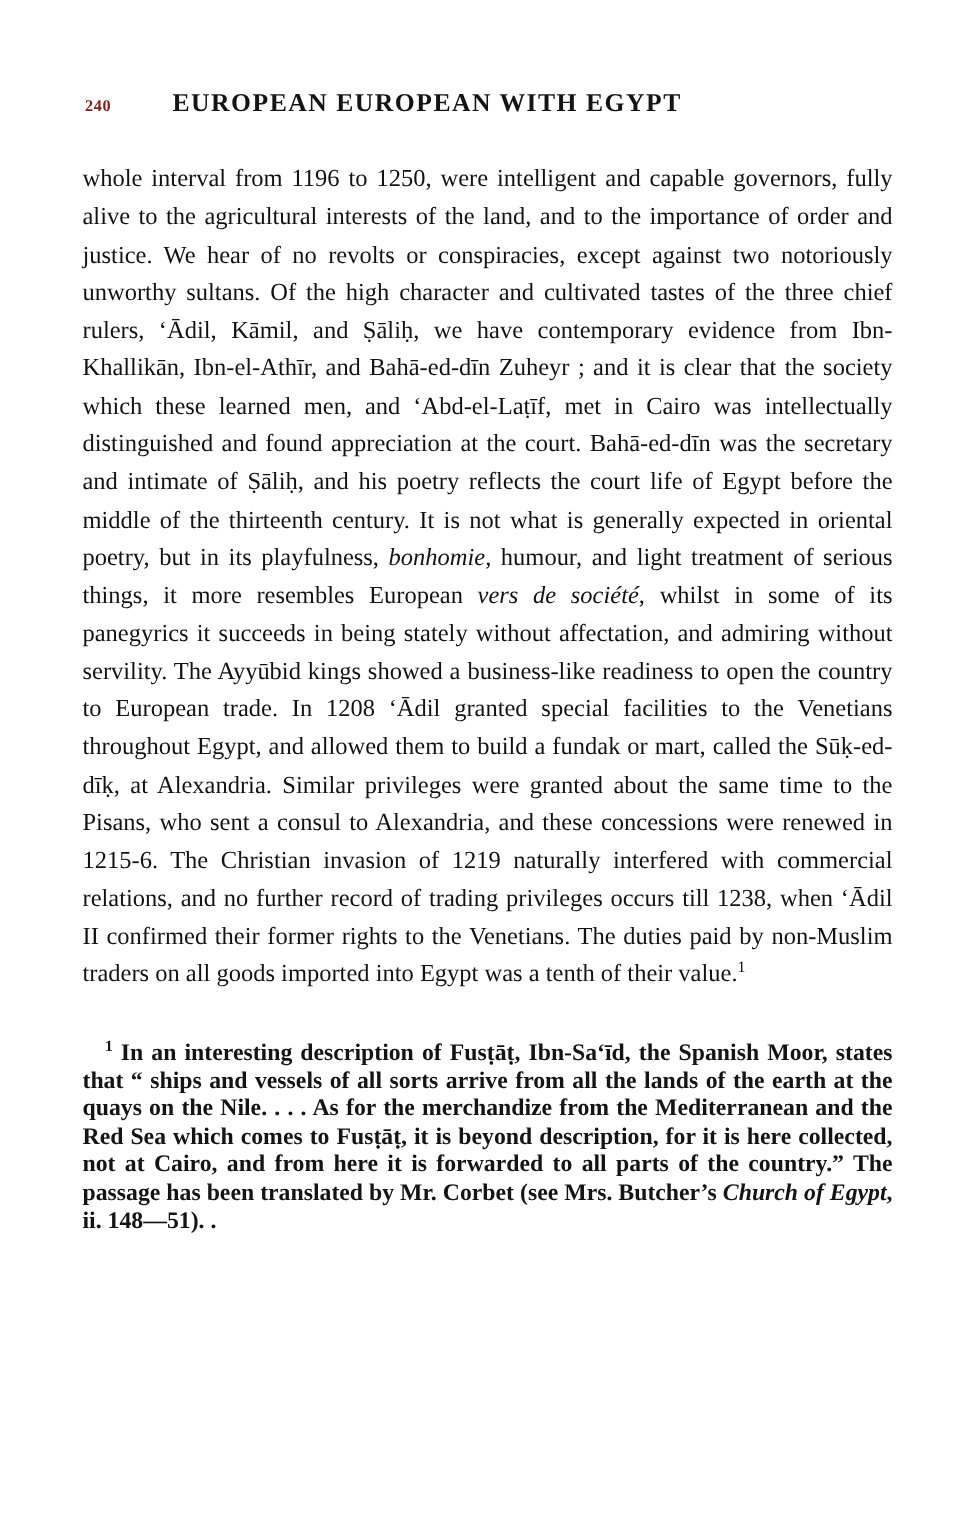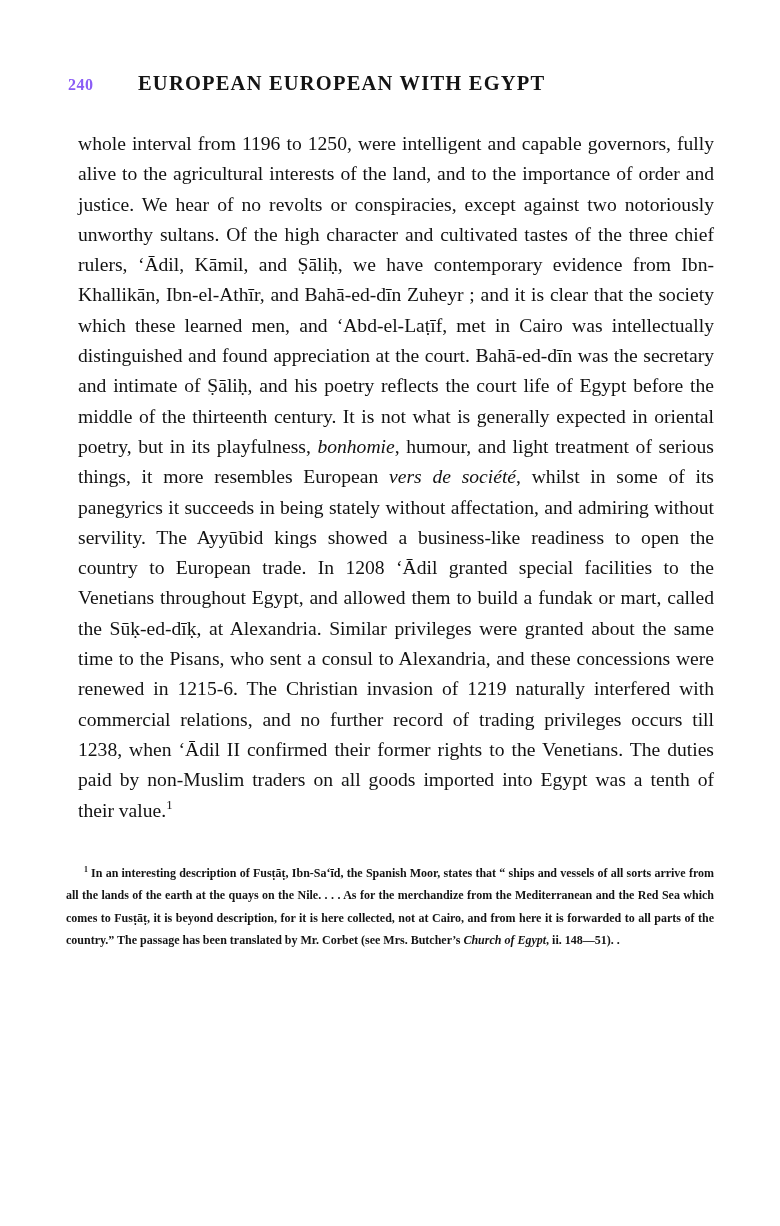--- a/index.html
+++ b/index.html
@@ -25,23 +25,23 @@
   }
   .header {
     display: flex;
     align-items: baseline;
     margin-bottom: 34px;
     padding-left: 2px;
   }
   .folio {
     font-family: "Liberation Serif", serif;
     font-weight: bold;
-    font-size: 16px;
+    font-size: 13px;
     letter-spacing: 0.5px;
-    color: #8b5cf6;
+    color: #7f1d1d;
     width: 70px;
     flex: 0 0 70px;
   }
   .running-head {
     font-family: "Liberation Serif", serif;
     font-weight: bold;
     font-size: 20.5px;
     letter-spacing: 1.2px;
     color: #141414;
     flex: 1 1 auto;
@@ -49,40 +49,39 @@
     white-space: nowrap;
   }
   .body-text {
     font-family: "Liberation Serif", serif;
     font-size: 19.6px;
     line-height: 30.3px;
     text-align: justify;
     text-justify: inter-word;
     color: #121212;
     hyphens: none;
-    margin-left: 12px;
   }
   .body-text p {
     margin: 0;
   }
   .body-text i {
     font-style: italic;
   }
   .spacer-after-body {
     height: 18px;
   }
   .footnote-rule {
     width: 100%;
     height: 0;
     border: none;
     margin: 8px 0 10px 0;
   }
   .footnote {
     font-family: "Liberation Serif", serif;
-    font-size: 12px;
+    font-size: 19px;
     line-height: 22.4px;
     text-align: justify;
     color: #141414;
     font-weight: bold;
   }
   .footnote .fn-indent {
     display: inline-block;
     width: 18px;
   }
   sup {

